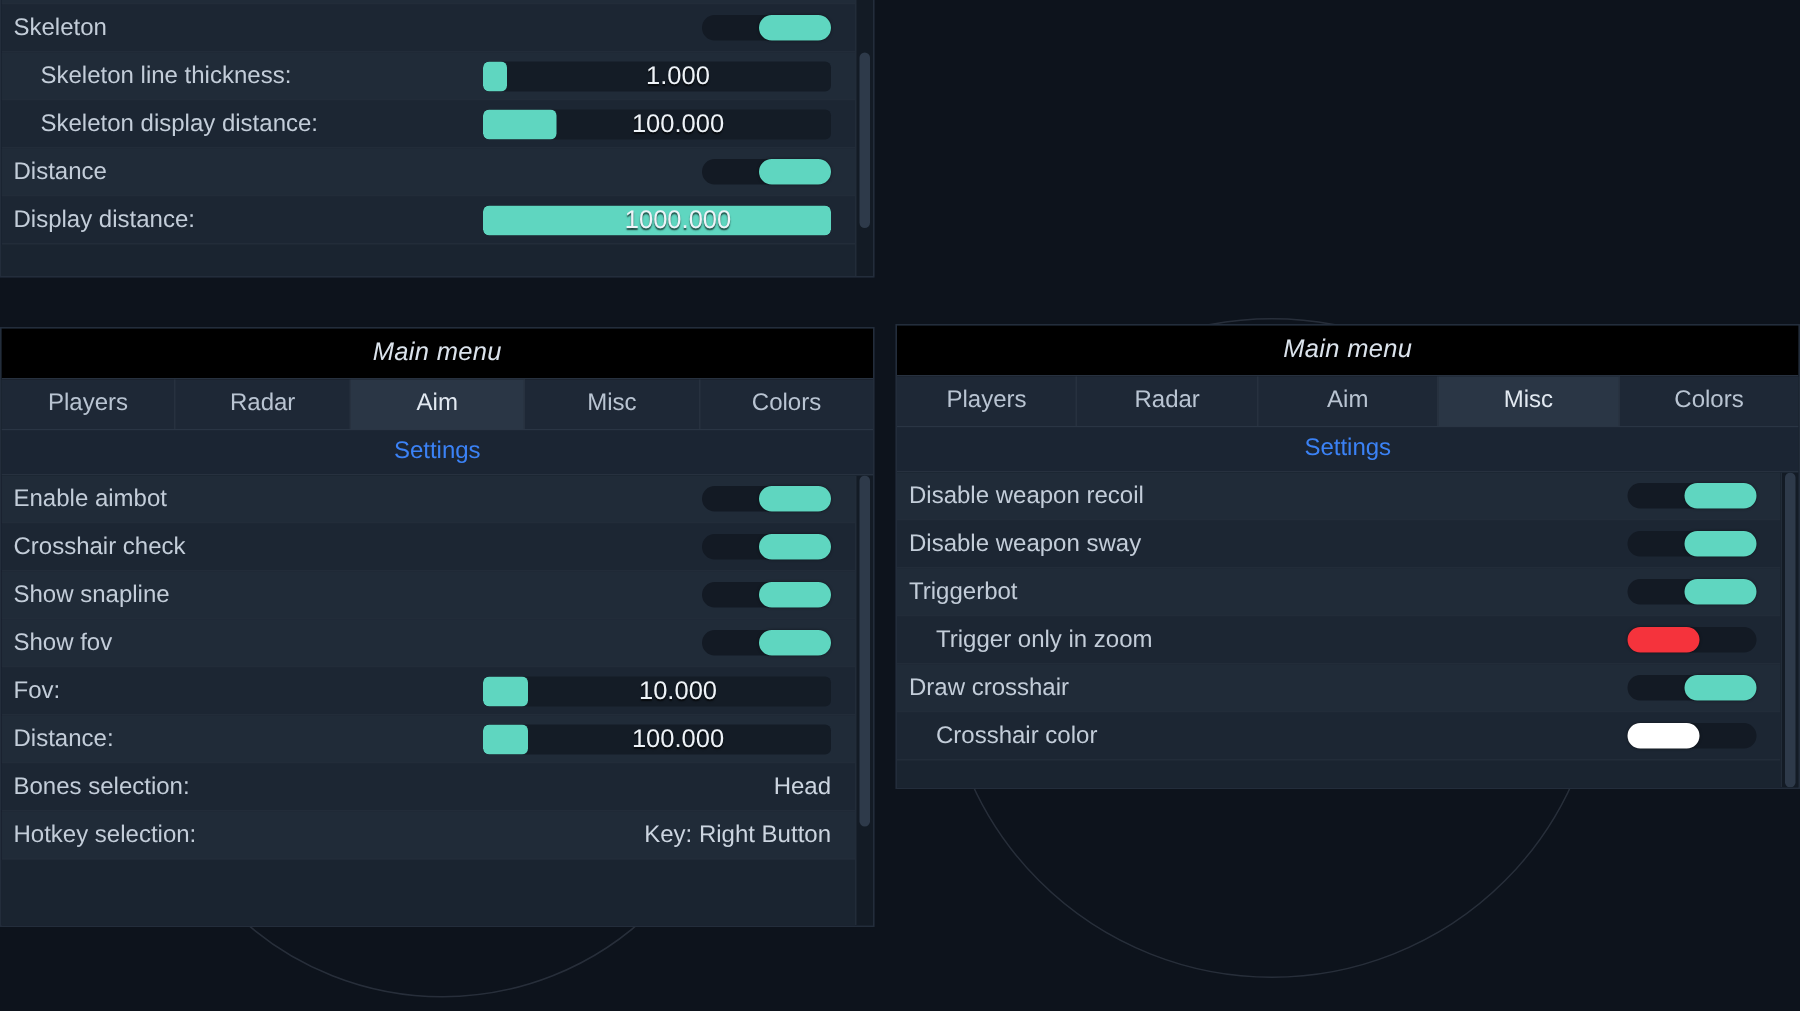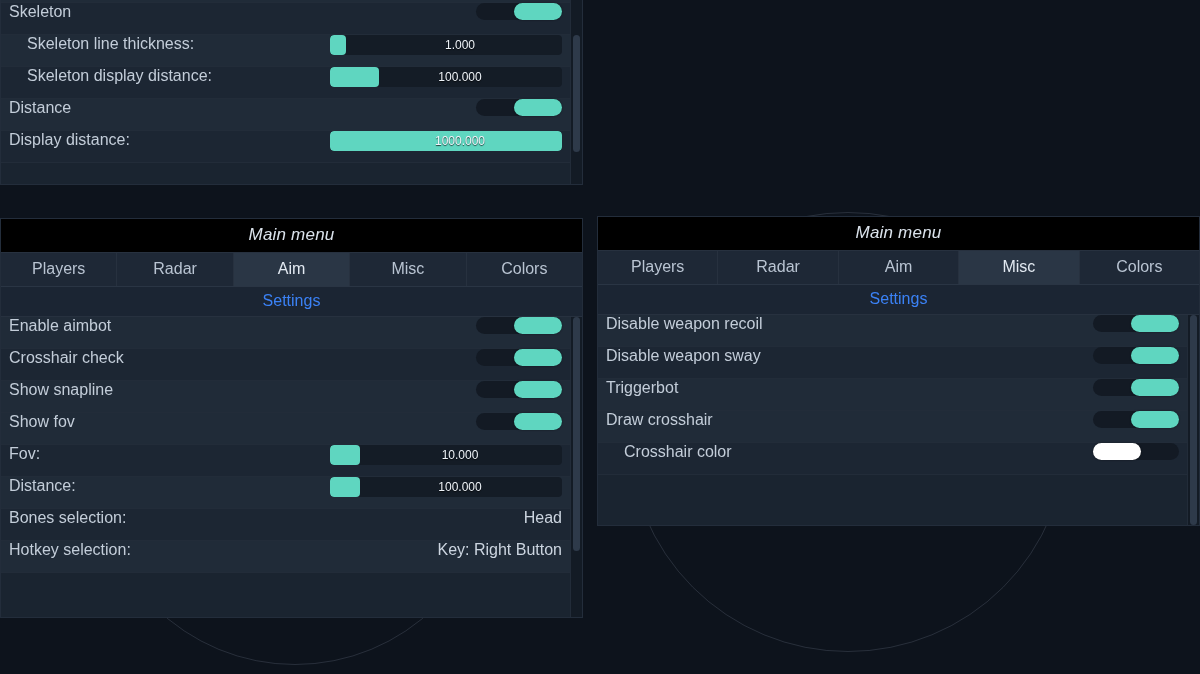--- a/index.html
+++ b/index.html
@@ -84,22 +84,23 @@
     overflow: hidden;
   }
   .rows {
     flex: 1;
     overflow: hidden;
     background: #1a2430;
   }
 
   .row {
     display: flex;
+    align-items: center;
     height: 32px;
-    padding: 0 8px 0 8px;
+    padding: 0 16px 0 8px;
     border-bottom: 1px solid #222c39;
     background: #202b38;
     position: relative;
   }
   .row.alt { background: #1c2633; }
   .row .label {
     color: #c3cdd9;
     font-size: 16px;
     white-space: nowrap;
     flex: 0 0 auto;
@@ -152,21 +153,21 @@
     background: #5fd6c0;
     border-radius: 4px;
   }
   .slider .num {
     position: absolute;
     left: 0; right: 0; top: 0; bottom: 0;
     display: flex;
     align-items: center;
     justify-content: center;
     color: #eef3f8;
-    font-size: 12px;
+    font-size: 17px;
     text-shadow: 0 1px 1px rgba(0,0,0,.7);
     margin-left: 28px;
   }
 
   
   .vscroll {
     width: 12px;
     background: #131b25;
     flex: 0 0 auto;
     position: relative;
@@ -344,20 +345,27 @@
               <div class="knob"></div>
             </div>
           </div>
           <div class="row">
             <div class="label">Triggerbot</div>
             <div class="spacer"></div>
             <div class="toggle on">
               <div class="knob"></div>
             </div>
           </div>
+          <div class="row alt indent">
+            <div class="label">Trigger only in zoom</div>
+            <div class="spacer"></div>
+            <div class="toggle off red">
+              <div class="knob"></div>
+            </div>
+          </div>
           <div class="row">
             <div class="label">Draw crosshair</div>
             <div class="spacer"></div>
             <div class="toggle on">
               <div class="knob"></div>
             </div>
           </div>
           <div class="row alt indent">
             <div class="label">Crosshair color</div>
             <div class="spacer"></div>

